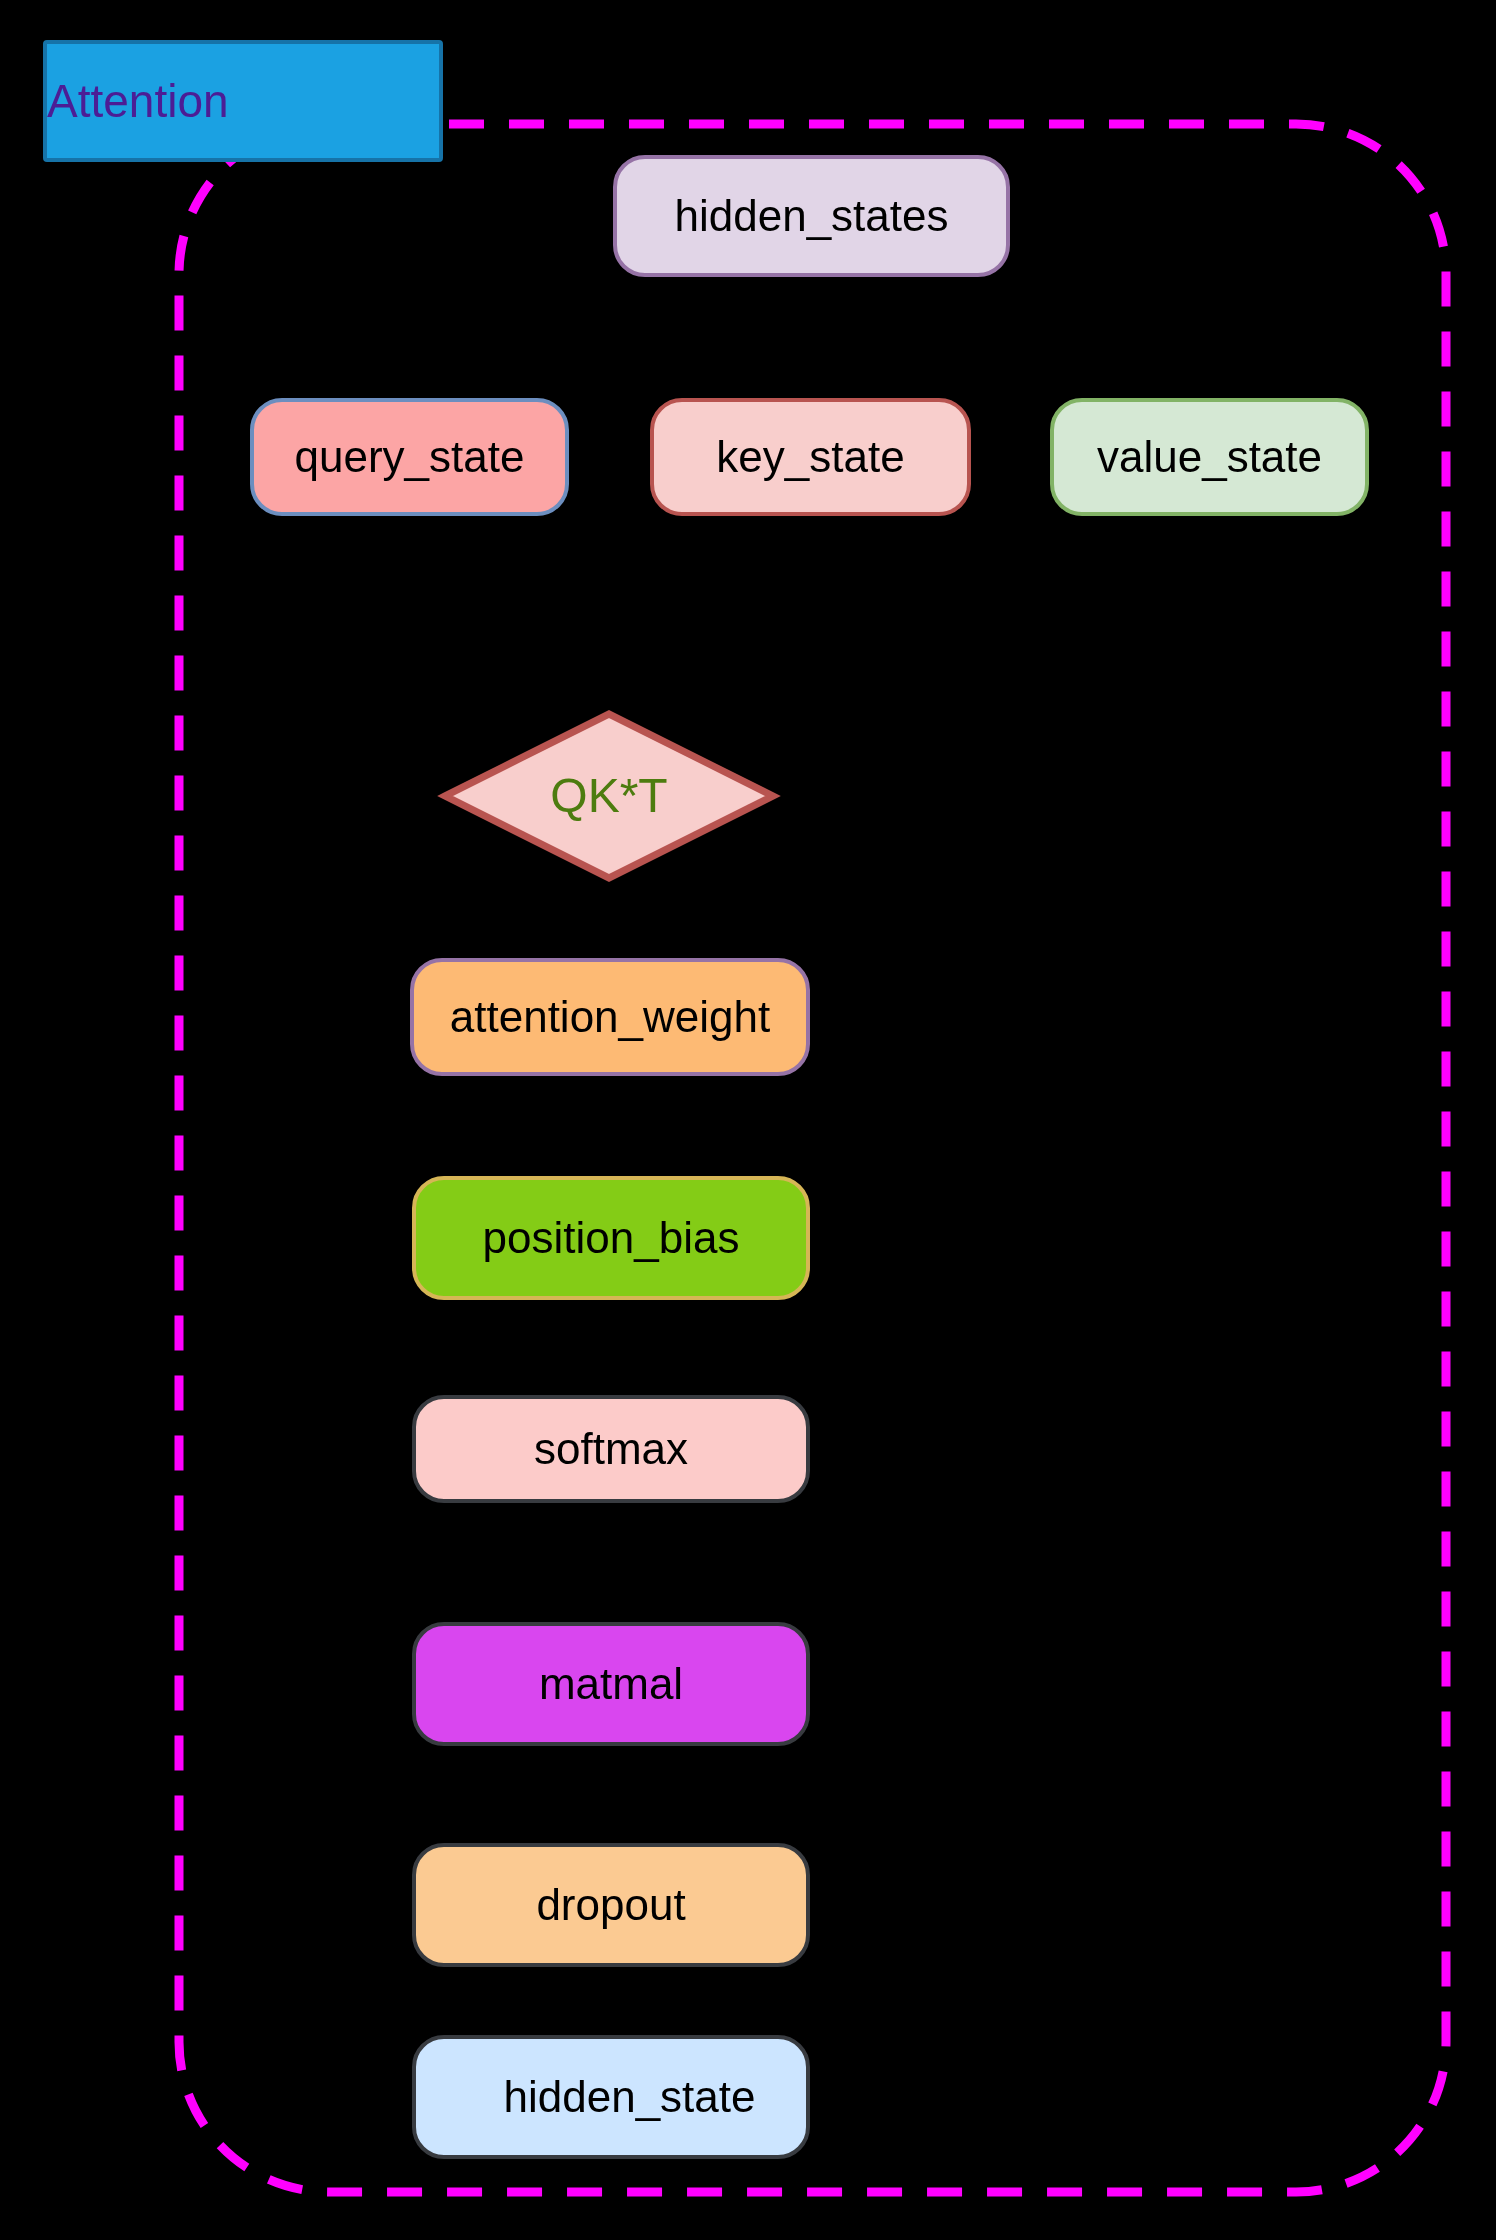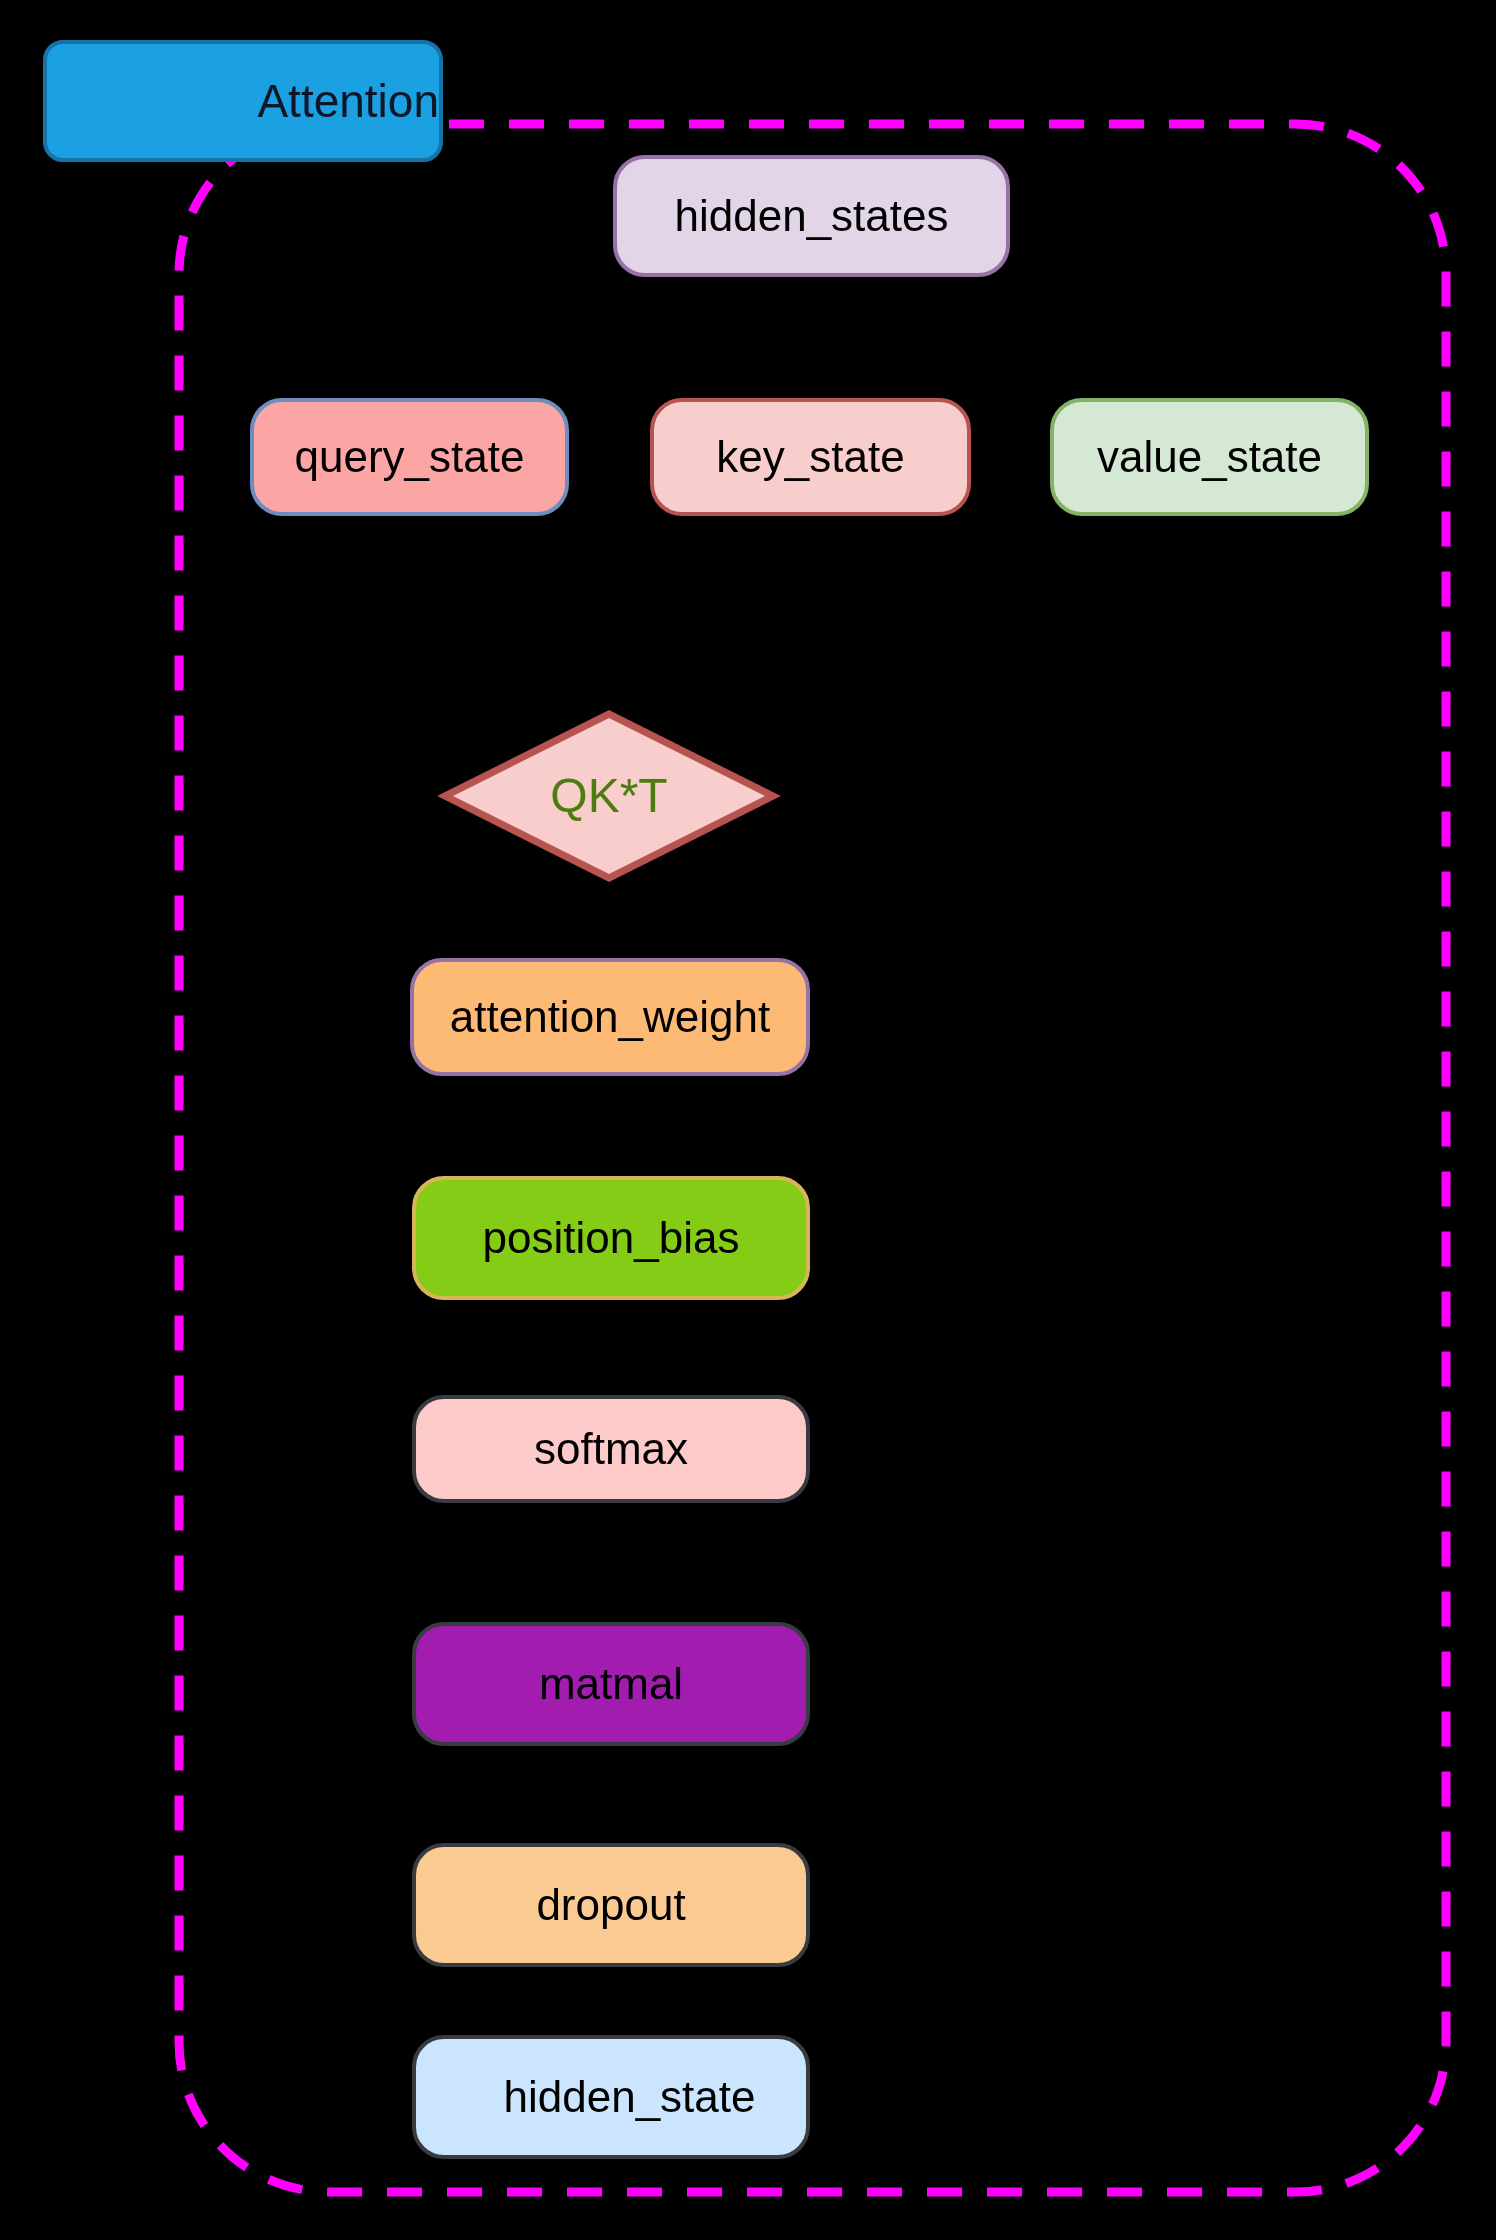--- a/index.html
+++ b/index.html
@@ -34,25 +34,25 @@
     color: #000000;
     font-size: 44px;
     line-height: 1;
     white-space: nowrap;
   }
   .title-node {
     position: absolute;
     z-index: 3;
     display: flex;
     align-items: center;
-    justify-content: flex-end;
+    justify-content: flex-start;
     box-sizing: border-box;
     border: 4px solid #1673A8;
-    border-radius: 20px;
-    color: #0f172a;
+    border-radius: 4px;
+    color: #4c1d95;
     font-size: 46px;
     line-height: 1;
   }
   .diamond-label {
     position: absolute;
     z-index: 2;
     display: flex;
     align-items: center;
     justify-content: center;
     color: #4d7c0f;
@@ -110,21 +110,21 @@
 </div>
 
 <div id="n-position-bias" class="node" style="background-color: #84cc16; border-color: rgb(214, 182, 86);">
   <span>position_bias</span>
 </div>
 
 <div id="n-softmax" class="node" style="background-color: rgb(252, 203, 201); border-color: rgb(56, 59, 64);">
   <span>softmax</span>
 </div>
 
-<div id="n-matmal" class="node" style="background-color: #a21caf; border-color: rgb(56, 59, 64);">
+<div id="n-matmal" class="node" style="background-color: #d946ef; border-color: rgb(56, 59, 64);">
   <span>matmal</span>
 </div>
 
 <div id="n-dropout" class="node" style="background-color: rgb(251, 202, 146); border-color: rgb(56, 59, 64);">
   <span>dropout</span>
 </div>
 
 <div id="n-hidden-state" class="node" style="background-color: rgb(204, 229, 255); border-color: rgb(56, 59, 64);">
   <span>hidden_state</span>
 </div>

